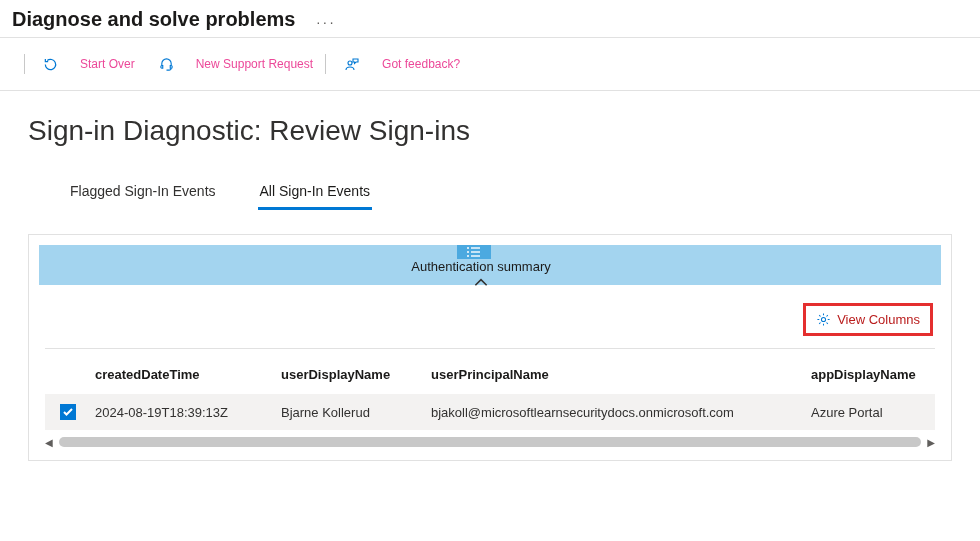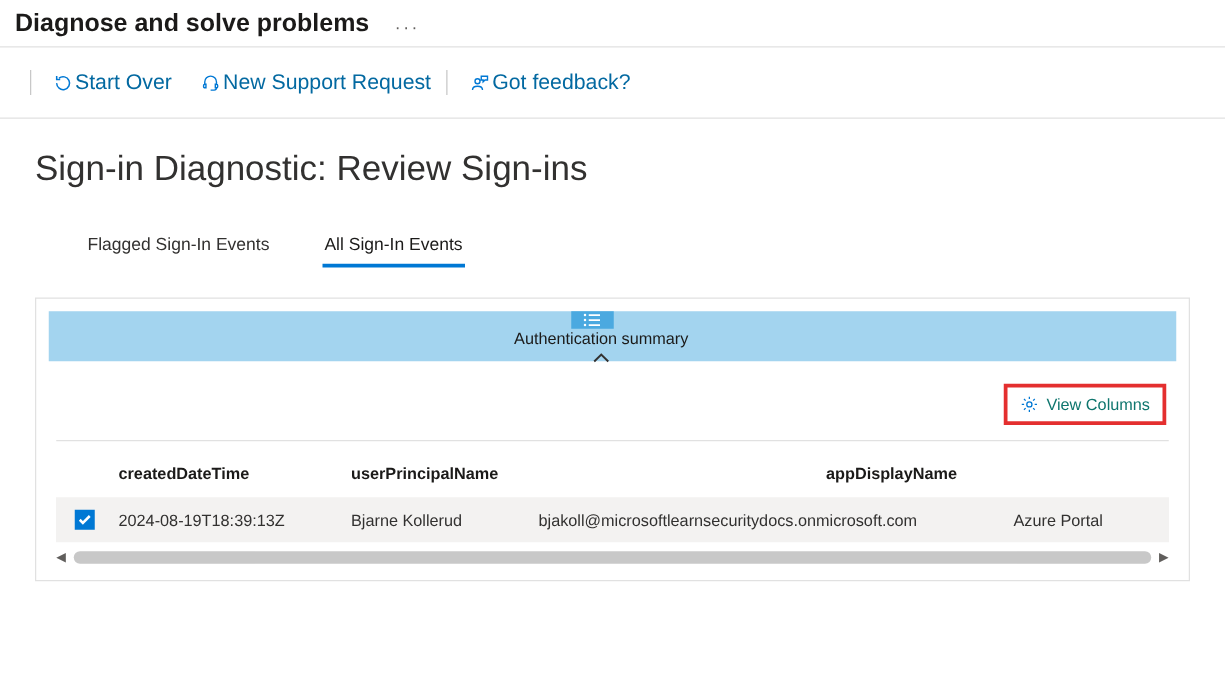--- a/index.html
+++ b/index.html
@@ -38,24 +38,24 @@
     }
     .toolbar-divider {
       width: 1px;
       height: 20px;
       background: #c8c8c8;
       margin: 0 6px 0 0;
     }
     .toolbar-item {
       display: flex;
       align-items: center;
-      gap: 2px;
+      gap: 22px;
       padding: 4px 12px;
-      font-size: 17px;
-      color: #0369a1;
+      font-size: 12px;
+      color: #ec4899;
       cursor: pointer;
     }
     .toolbar-item svg { flex-shrink: 0; }
     .content {
       padding: 24px 28px;
     }
     .section-title {
       font-size: 28px;
       font-weight: 300;
       color: #323130;
@@ -112,21 +112,21 @@
       display: flex;
       justify-content: flex-end;
       padding: 6px 2px 12px 2px;
       border-bottom: 1px solid #e1e1e1;
       margin: 0 6px;
     }
     .view-cols-btn {
       display: flex;
       align-items: center;
       gap: 6px;
-      color: #0f766e;
+      color: #b91c1c;
       font-size: 13px;
       padding: 6px 10px;
       border: 3px solid #e42f2f;
       cursor: pointer;
     }
     .table {
       margin: 0 6px;
       overflow-x: auto;
     }
     .thead, .trow {
@@ -244,20 +244,21 @@
             <path fill="none" stroke="#0078d4" stroke-width="1.1" d="M8 1.5v2M8 12.5v2M14.5 8h-2M3.5 8h-2M12.6 3.4l-1.4 1.4M4.8 11.2l-1.4 1.4M12.6 12.6l-1.4-1.4M4.8 4.8L3.4 3.4"></path>
           </svg>
         <span>View Columns</span>
       </div>
     </div>
 
     <div class="table">
       <div class="thead">
         <div class="col-check"></div>
         <div class="col-created">createdDateTime</div>
+        <div class="col-user">userDisplayName</div>
         <div class="col-upn">userPrincipalName</div>
         <div class="col-app">appDisplayName</div>
       </div>
       <div class="trow">
         <div class="col-check">
           <div class="chk">
             <svg width="12" height="12" viewBox="0 0 12 12">
                 <path fill="none" stroke="#fff" stroke-width="2" d="M2 6l2.5 2.5L10 3"></path>
               </svg>
           </div>

